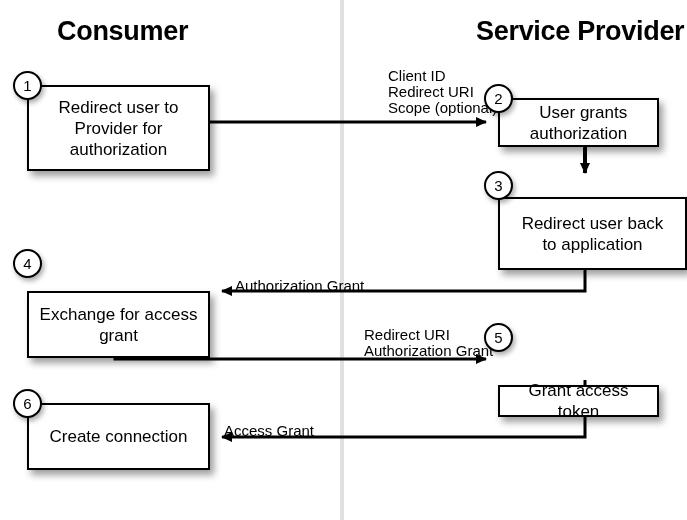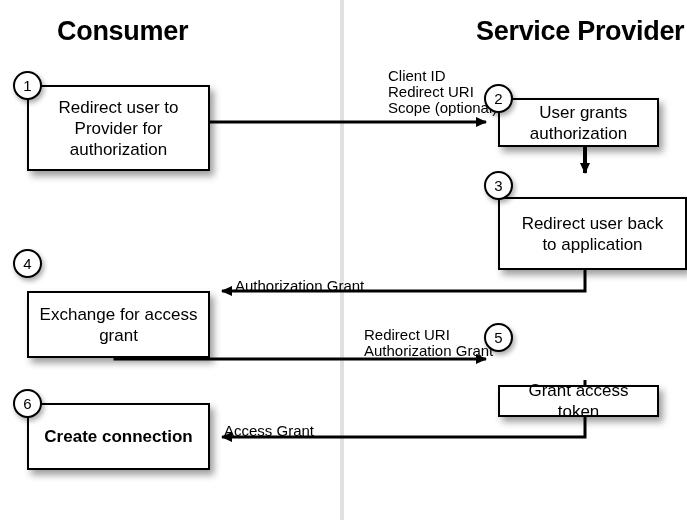--- a/index.html
+++ b/index.html
@@ -141,21 +141,21 @@
     <span class="node-label" style="white-space:pre-line;">Exchange for access
 grant</span>
   </div>
   <div class="badge" style="left:13px; top:249px;">4</div>
 
   <div class="node" style="left:498px; top:337px; width:161px; height:32px;margin-top:48px;">
     <span class="node-label" style="white-space:pre-line;">Grant access token</span>
   </div>
   <div class="badge" style="left:484px; top:323px;">5</div>
 
-  <div class="node" style="left:27px; top:403px; width:183px; height:67px;font-weight:bold;">
+  <div class="node" style="left:27px; top:403px; width:183px; height:67px;">
     <span class="node-label" style="white-space:pre-line;">Create connection</span>
   </div>
   <div class="badge" style="left:13px; top:389px;">6</div>
 
   <div class="edge-label" style="left:388px; top:68px;">Client ID
 Redirect URI
 Scope (optional)</div>
 
   <div class="edge-label" style="left:235px; top:278px;">Authorization Grant</div>
 

